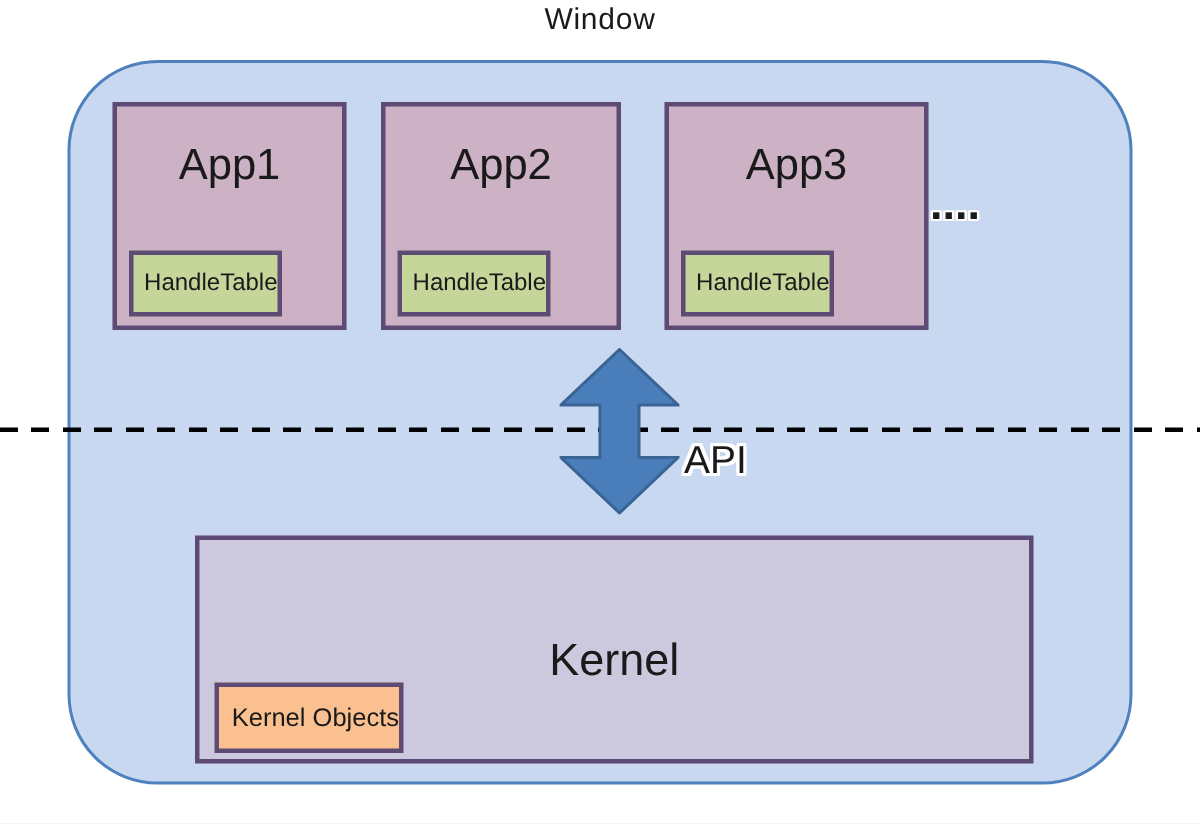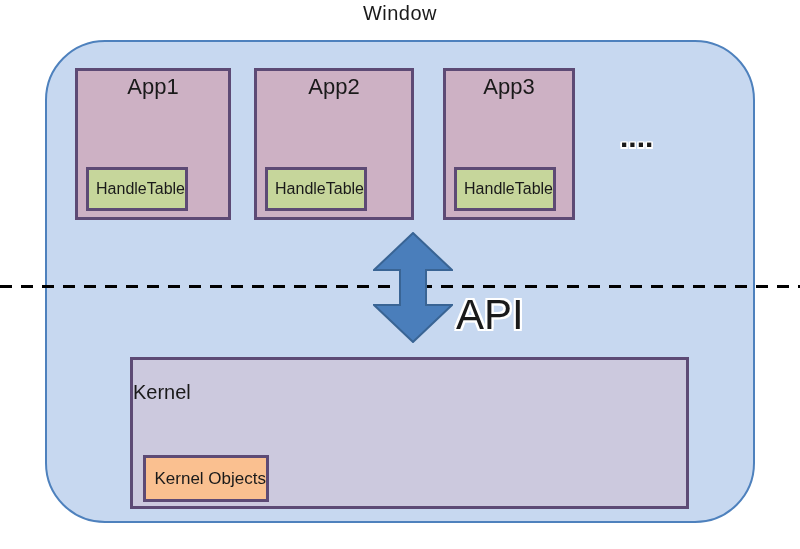--- a/index.html
+++ b/index.html
@@ -38,23 +38,23 @@
       transparent 12px, transparent 21px);
   }
 
   .app-box{
     position:absolute;top:68px;width:156px;height:152px;
     background:var(--app-fill);
     border:3px solid var(--box-border);box-sizing:border-box;
   }
   .app-box.app1{left:75px;}
   .app-box.app2{left:254px;width:160px;}
-  .app-box.app3{left:443px;width:132px;}
+  .app-box.app3{left:443px;width:176px;}
   .app-label{
-    display:block;text-align:center;margin-top:4px;font-size:22px;line-height:1.1;
+    display:block;text-align:center;margin-top:24px;font-size:29px;line-height:1.1;
   }
   .handle-table{
     position:absolute;left:8px;bottom:6px;width:102px;height:44px;
     background:var(--handle-fill);
     border:3px solid var(--box-border);box-sizing:border-box;
     display:flex;align-items:center;justify-content:flex-end;
     font-size:16px;white-space:nowrap;
   }
 
   .ellipsis{
@@ -62,32 +62,32 @@
     font-size:30px;font-weight:700;line-height:1;letter-spacing:0px;
     text-shadow:-1.5px -1.5px 0 #fff,1.5px -1.5px 0 #fff,-1.5px 1.5px 0 #fff,
                 1.5px 1.5px 0 #fff,0 -1.5px 0 #fff,0 1.5px 0 #fff,
                 -1.5px 0 0 #fff,1.5px 0 0 #fff;
   }
 
   .updown-arrow{position:absolute;left:373px;top:232px;width:80px;height:111px;}
 
   .api-label{
     position:absolute;left:456px;top:292px;
-    font-size:42px;line-height:1.1;
+    font-size:26px;line-height:1.1;
     text-shadow:-2px -2px 0 #fff,2px -2px 0 #fff,-2px 2px 0 #fff,2px 2px 0 #fff,
                 0 -2px 0 #fff,0 2px 0 #fff,-2px 0 0 #fff,2px 0 0 #fff;
   }
 
   .kernel-box{
     position:absolute;left:130px;top:357px;width:559px;height:152px;
     background:var(--kernel-fill);
     border:3px solid var(--box-border);box-sizing:border-box;
   }
   .kernel-label{
-    display:block;margin-top:21px;font-size:20px;line-height:1.1;
+    display:block;text-align:center;margin-top:64px;font-size:30px;line-height:1.1;
   }
   .kernel-objects{
     position:absolute;left:10px;bottom:4px;width:126px;height:47px;
     background:var(--kernel-objects-fill);
     border:3px solid var(--box-border);box-sizing:border-box;
     display:flex;align-items:center;justify-content:flex-end;
     font-size:17px;white-space:nowrap;
   }
 </style>
 </head>

